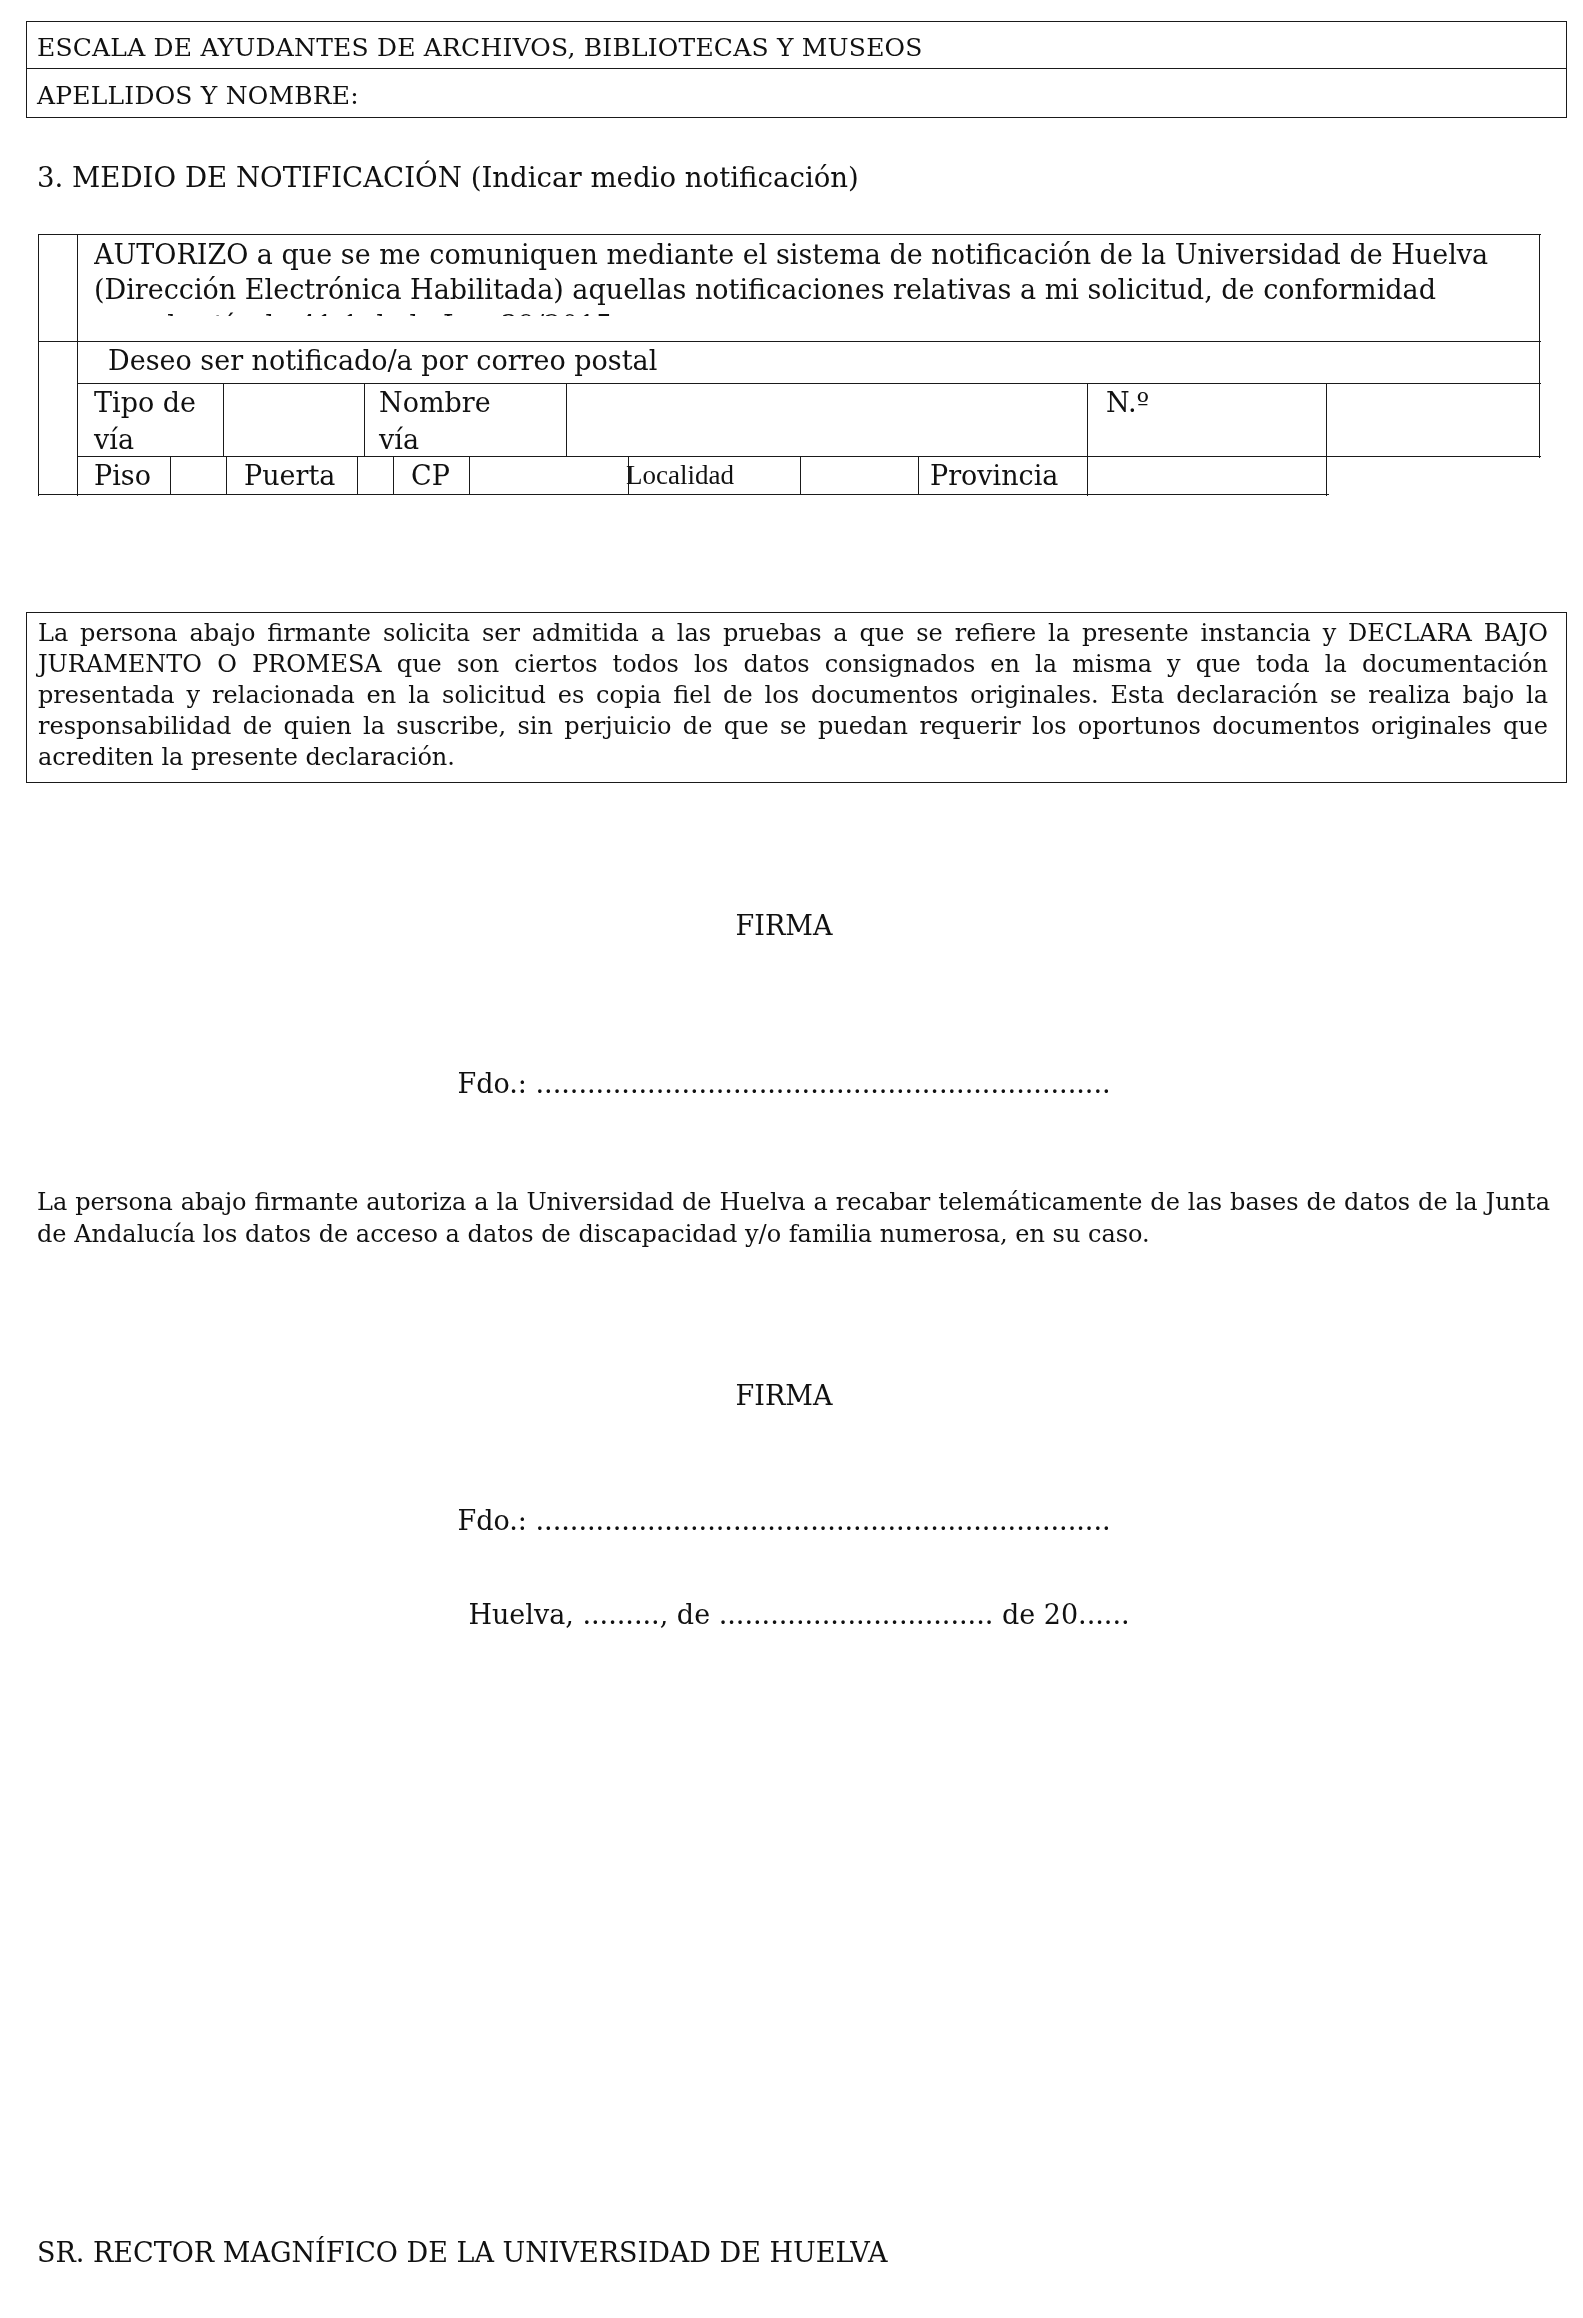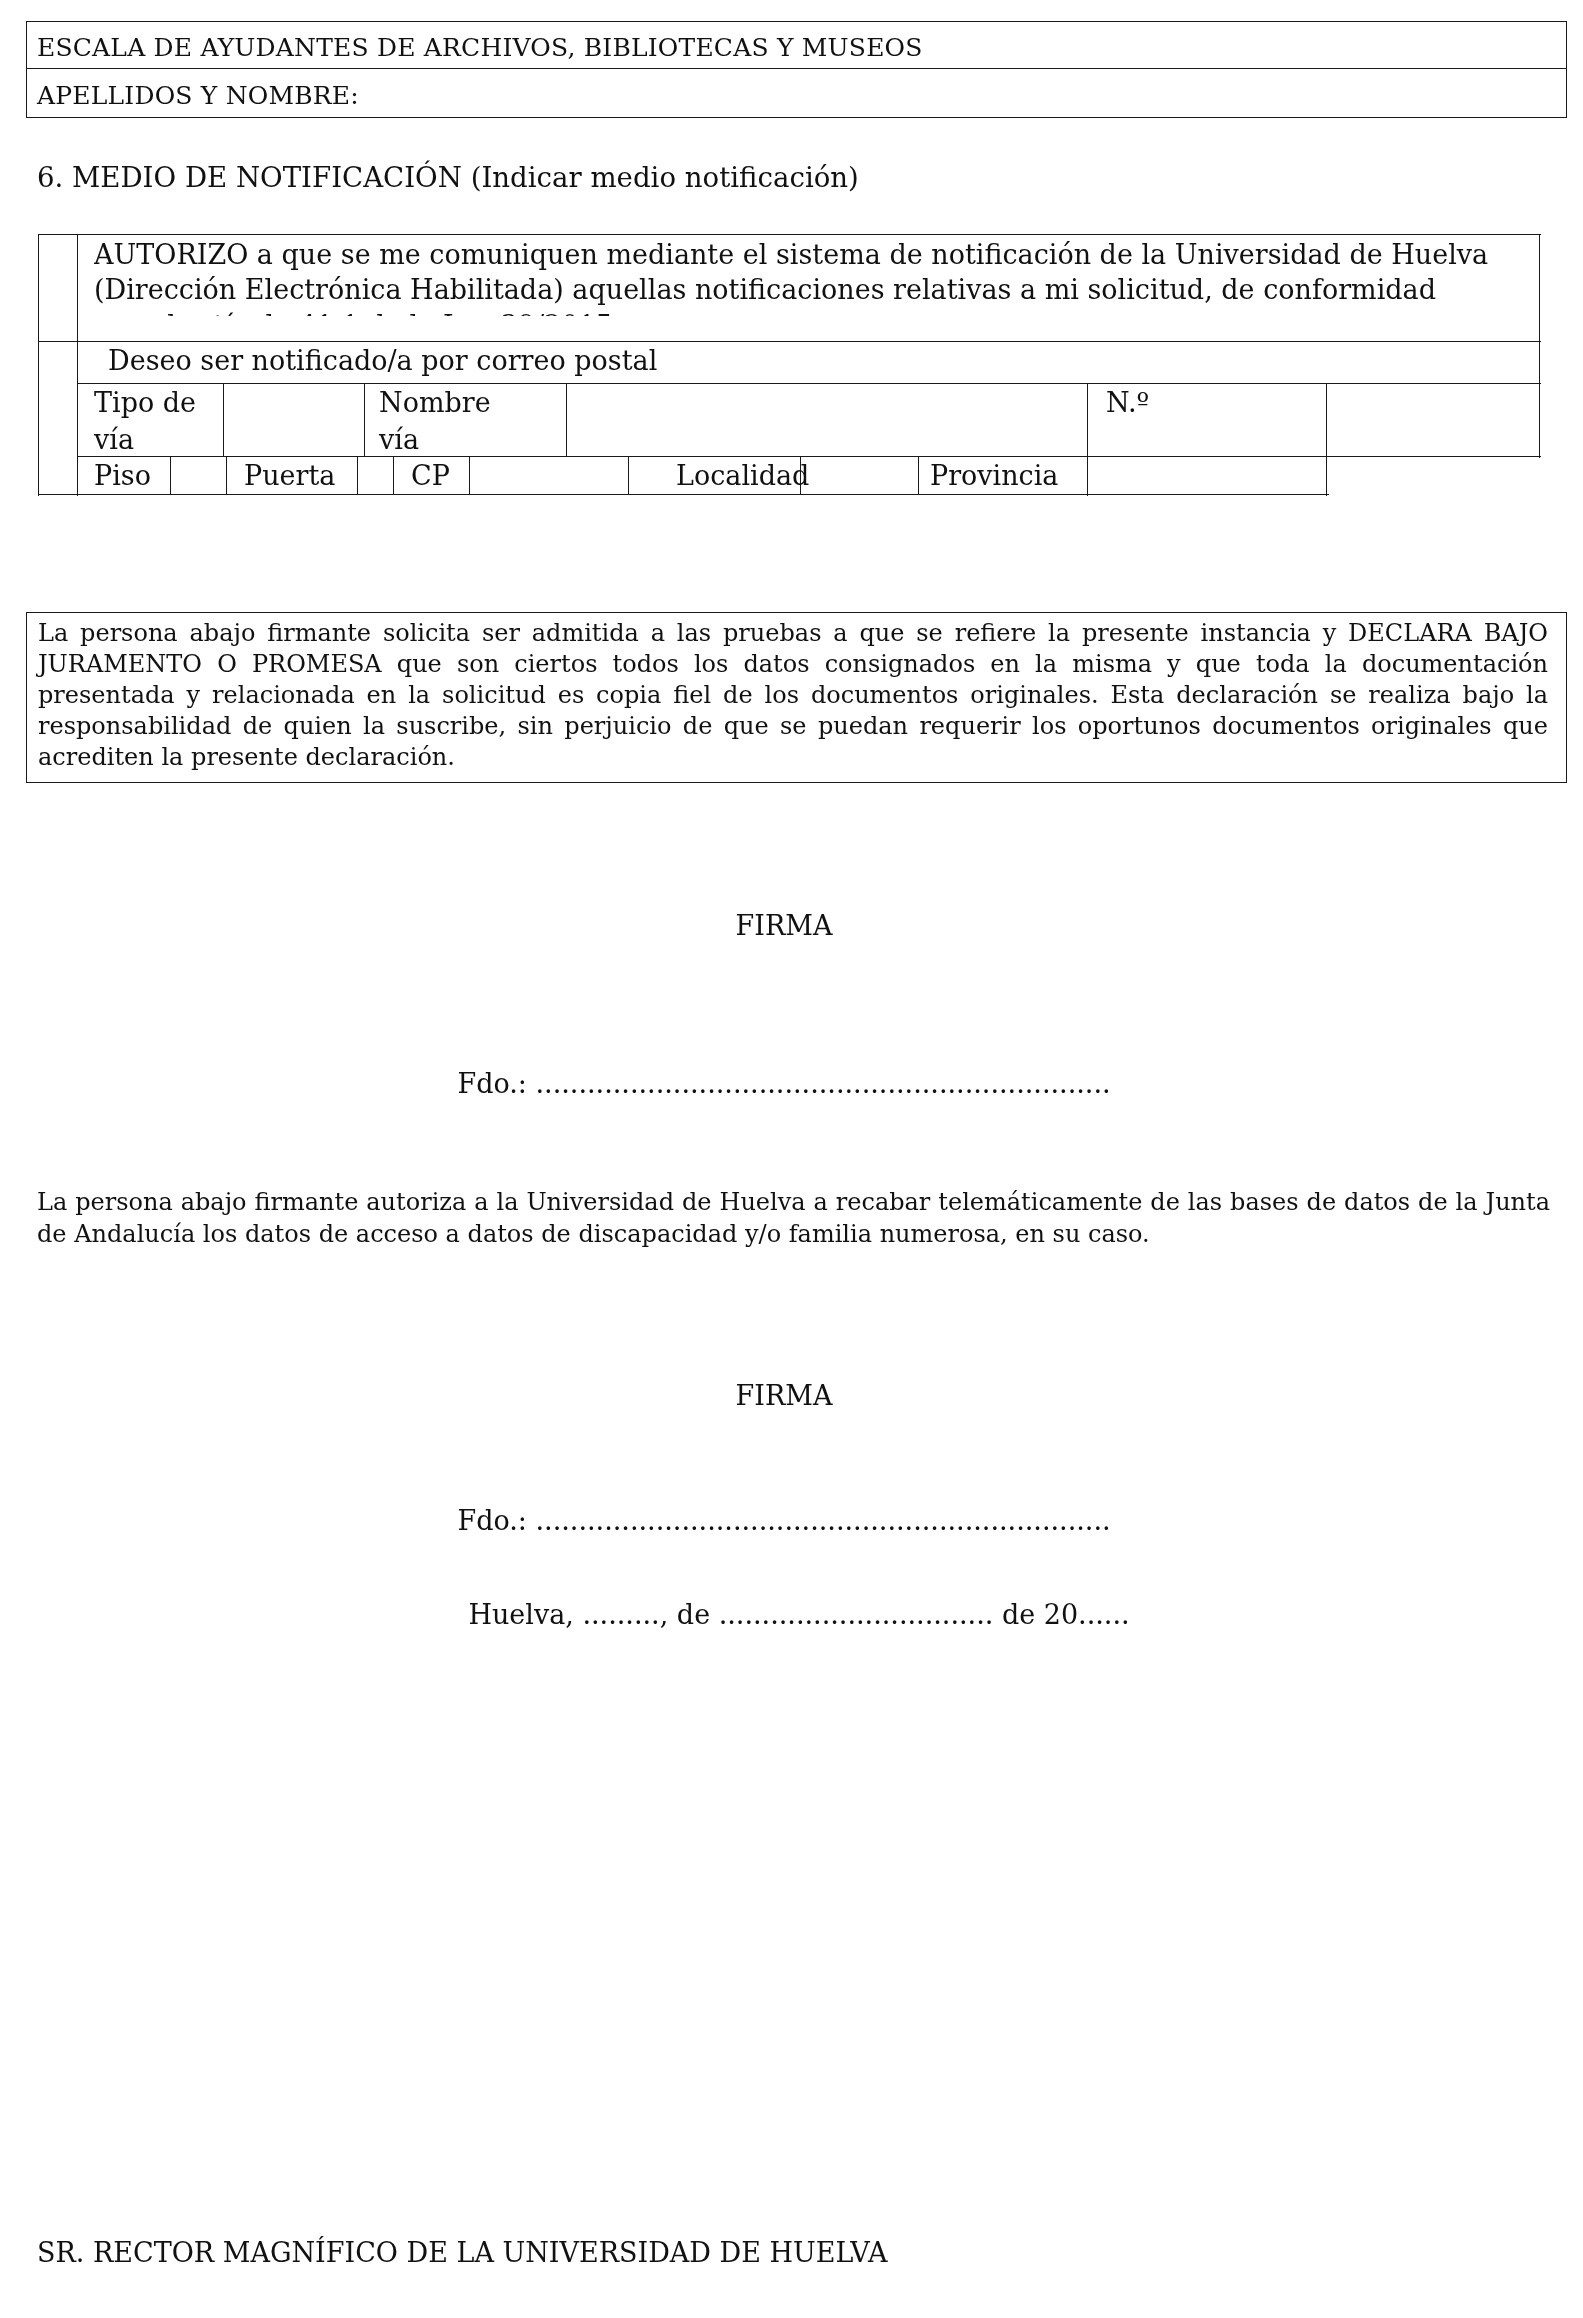--- a/index.html
+++ b/index.html
@@ -30,21 +30,21 @@
 </style>
 </head>
 <body>
 
 <div class="box" style="left:26px; top:21px; width:1541px; height:97px;"></div>
 <div class="hline" style="left:26px; top:68px; width:1541px;"></div>
 <div class="t header-text" style="left:37px; top:35px;">ESCALA DE AYUDANTES DE ARCHIVOS, BIBLIOTECAS Y MUSEOS</div>
 <div class="t header-text" style="left:37px; top:83px;">APELLIDOS Y NOMBRE:</div>
 <div class="abs" style="left:384px; top:72px; width:1169px; height:42px;"></div>
 
-<div class="t section-title" style="left:37px; top:164px;">6. MEDIO DE NOTIFICACIÓN (Indicar medio notificación)</div>
+<div class="t section-title" style="left:37px; top:164px;">3. MEDIO DE NOTIFICACIÓN (Indicar medio notificación)</div>
 
 <div class="box" style="left:38px; top:234px; width:1503px; height:262px; border-right:none; border-bottom:none;"></div>
 
 <div class="vline" style="left:1539px; top:234px; height:224px;"></div>
 
 <div class="hline" style="left:38px; top:494px; width:1291px;"></div>
 
 <div class="vline" style="left:77px; top:234px; height:262px;"></div>
 
 <div class="hline" style="left:38px; top:341px; width:1503px;"></div>
@@ -91,21 +91,21 @@
 <div class="vline" style="left:628px; top:456px; height:39px;"></div>
 <div class="vline" style="left:800px; top:456px; height:39px;"></div>
 <div class="vline" style="left:918px; top:456px; height:39px;"></div>
 
 <div class="t tbl-text" style="left:94px; top:457px;">Piso</div>
 <div class="abs" style="left:172px; top:458px; width:53px; height:36px;"></div>
 <div class="t tbl-text" style="left:244px; top:457px;">Puerta</div>
 <div class="abs" style="left:360px; top:458px; width:33px; height:36px;"></div>
 <div class="t tbl-text" style="left:411px; top:457px;">CP</div>
 <div class="abs" style="left:472px; top:458px; width:155px; height:36px;"></div>
-<div class="t tbl-text" style="left:676px; top:457px;">Localidad</div>
+<div class="t tbl-text" style="left:626px; top:457px;font-family:Liberation Serif, serif;">Localidad</div>
 <div class="abs" style="left:803px; top:458px; width:114px; height:36px;"></div>
 <div class="t tbl-text" style="left:930px; top:457px;">Provincia</div>
 <div class="abs" style="left:1090px; top:458px; width:236px; height:36px;"></div>
 
 <div class="box" style="left:26px; top:612px; width:1541px; height:171px;"></div>
 <div class="decl">La persona abajo firmante solicita ser admitida a las pruebas a que se refiere la presente instancia y DECLARA BAJO JURAMENTO O PROMESA que son ciertos todos los datos consignados en la misma y que toda la documentación presentada y relacionada en la solicitud es copia fiel de los documentos originales. Esta declaración se realiza bajo la responsabilidad de quien la suscribe, sin perjuicio de que se puedan requerir los oportunos documentos originales que acrediten la presente declaración.</div>
 
 <div class="center" style="top:910px;">FIRMA</div>
 <div class="center" style="top:1068px;">Fdo.: ...................................................................</div>
 

